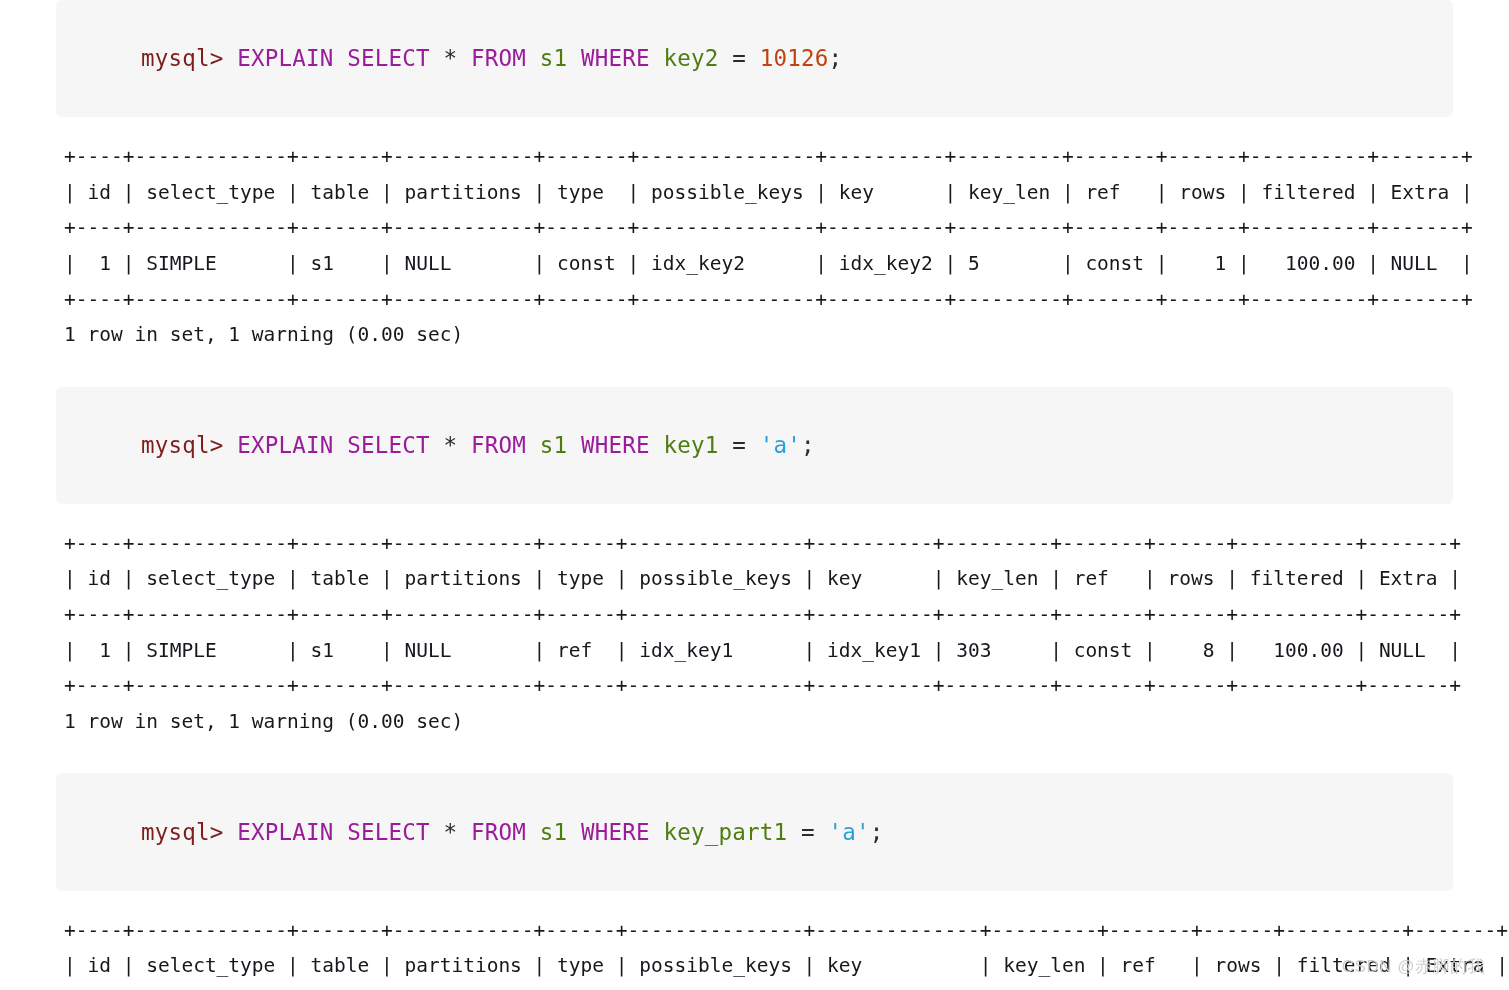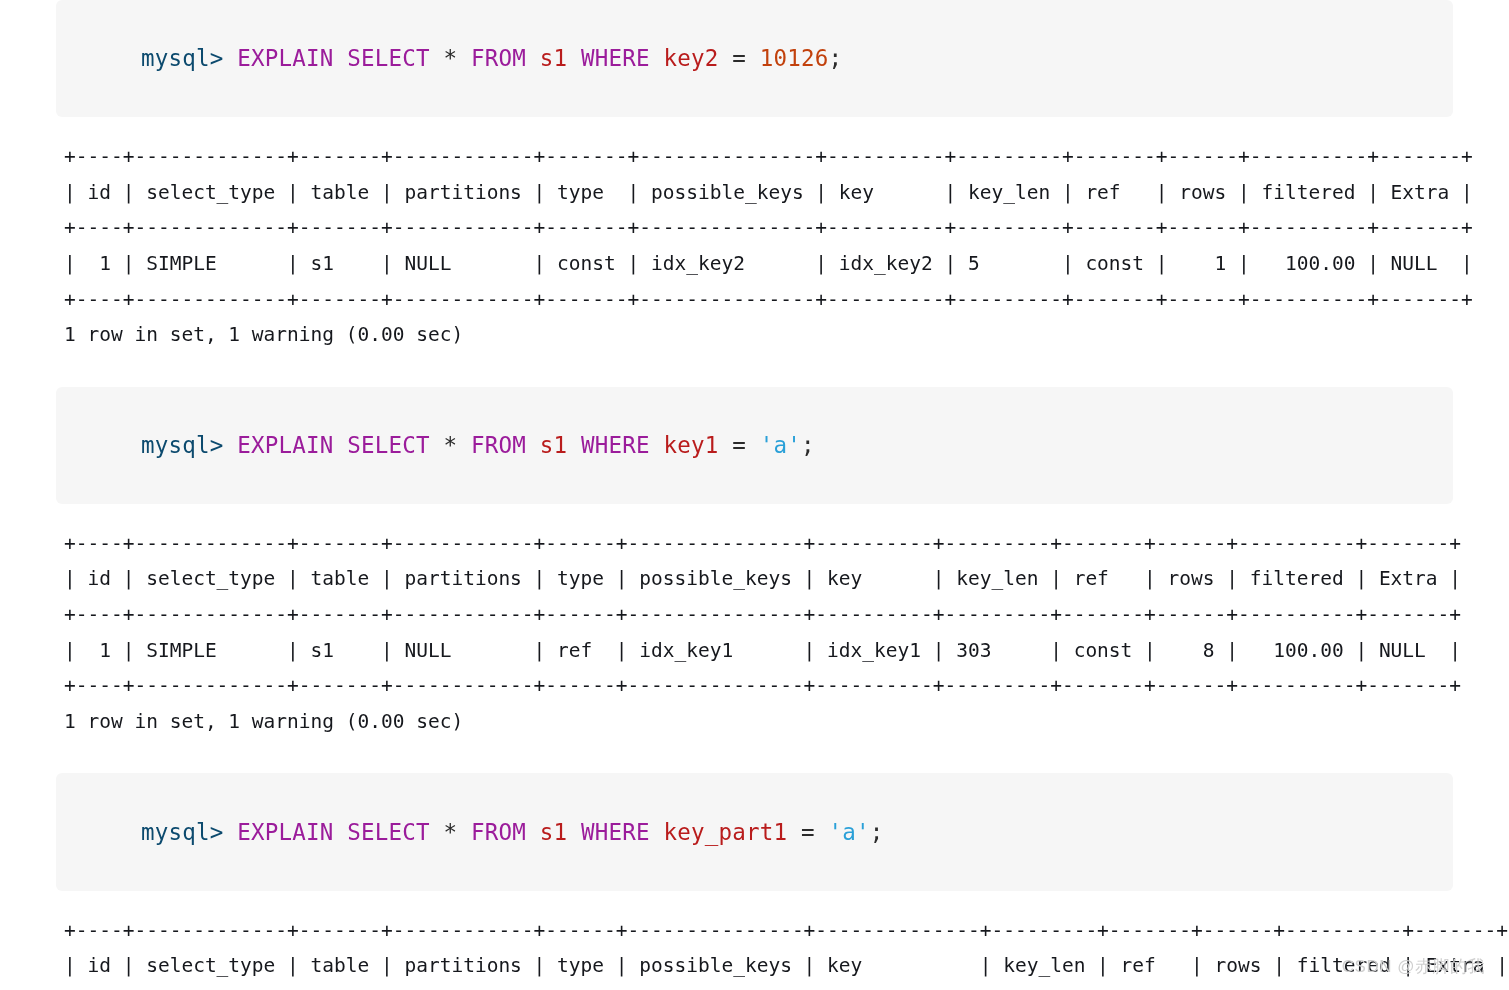--- a/index.html
+++ b/index.html
@@ -25,24 +25,24 @@
     background: #f6f6f6;
     border-radius: 6px;
     margin: 0 56px 0 56px;
     padding: 13px 0 13px 30px;
     font-family: "DejaVu Sans Mono", "Liberation Mono", monospace;
     font-size: 22.5px;
     line-height: 1.35;
     white-space: pre;
     letter-spacing: 0.2px;
   }
-  .tok-prompt   { color: #0c4a6e; margin-top: 16px; }
+  .tok-prompt   { color: #7f1d1d; margin-top: 16px; }
   .tok-keyword  { color: #9b1c9b; font-weight: 500; text-align: center; }
   .tok-star     { color: #2b2b2b; }
-  .tok-ident    { color: #b91c1c; }
+  .tok-ident    { color: #4d7c0f; }
   .tok-op       { color: #2b2b2b; }
   .tok-number   { color: #c2410c; }
   .tok-string   { color: #2aa0d8; }
   .tok-punct    { color: #2b2b2b; }
 
   
   .result {
     margin: 0 0 0 64px;
     padding: 0;
     font-family: "DejaVu Sans Mono", "Liberation Mono", monospace;

